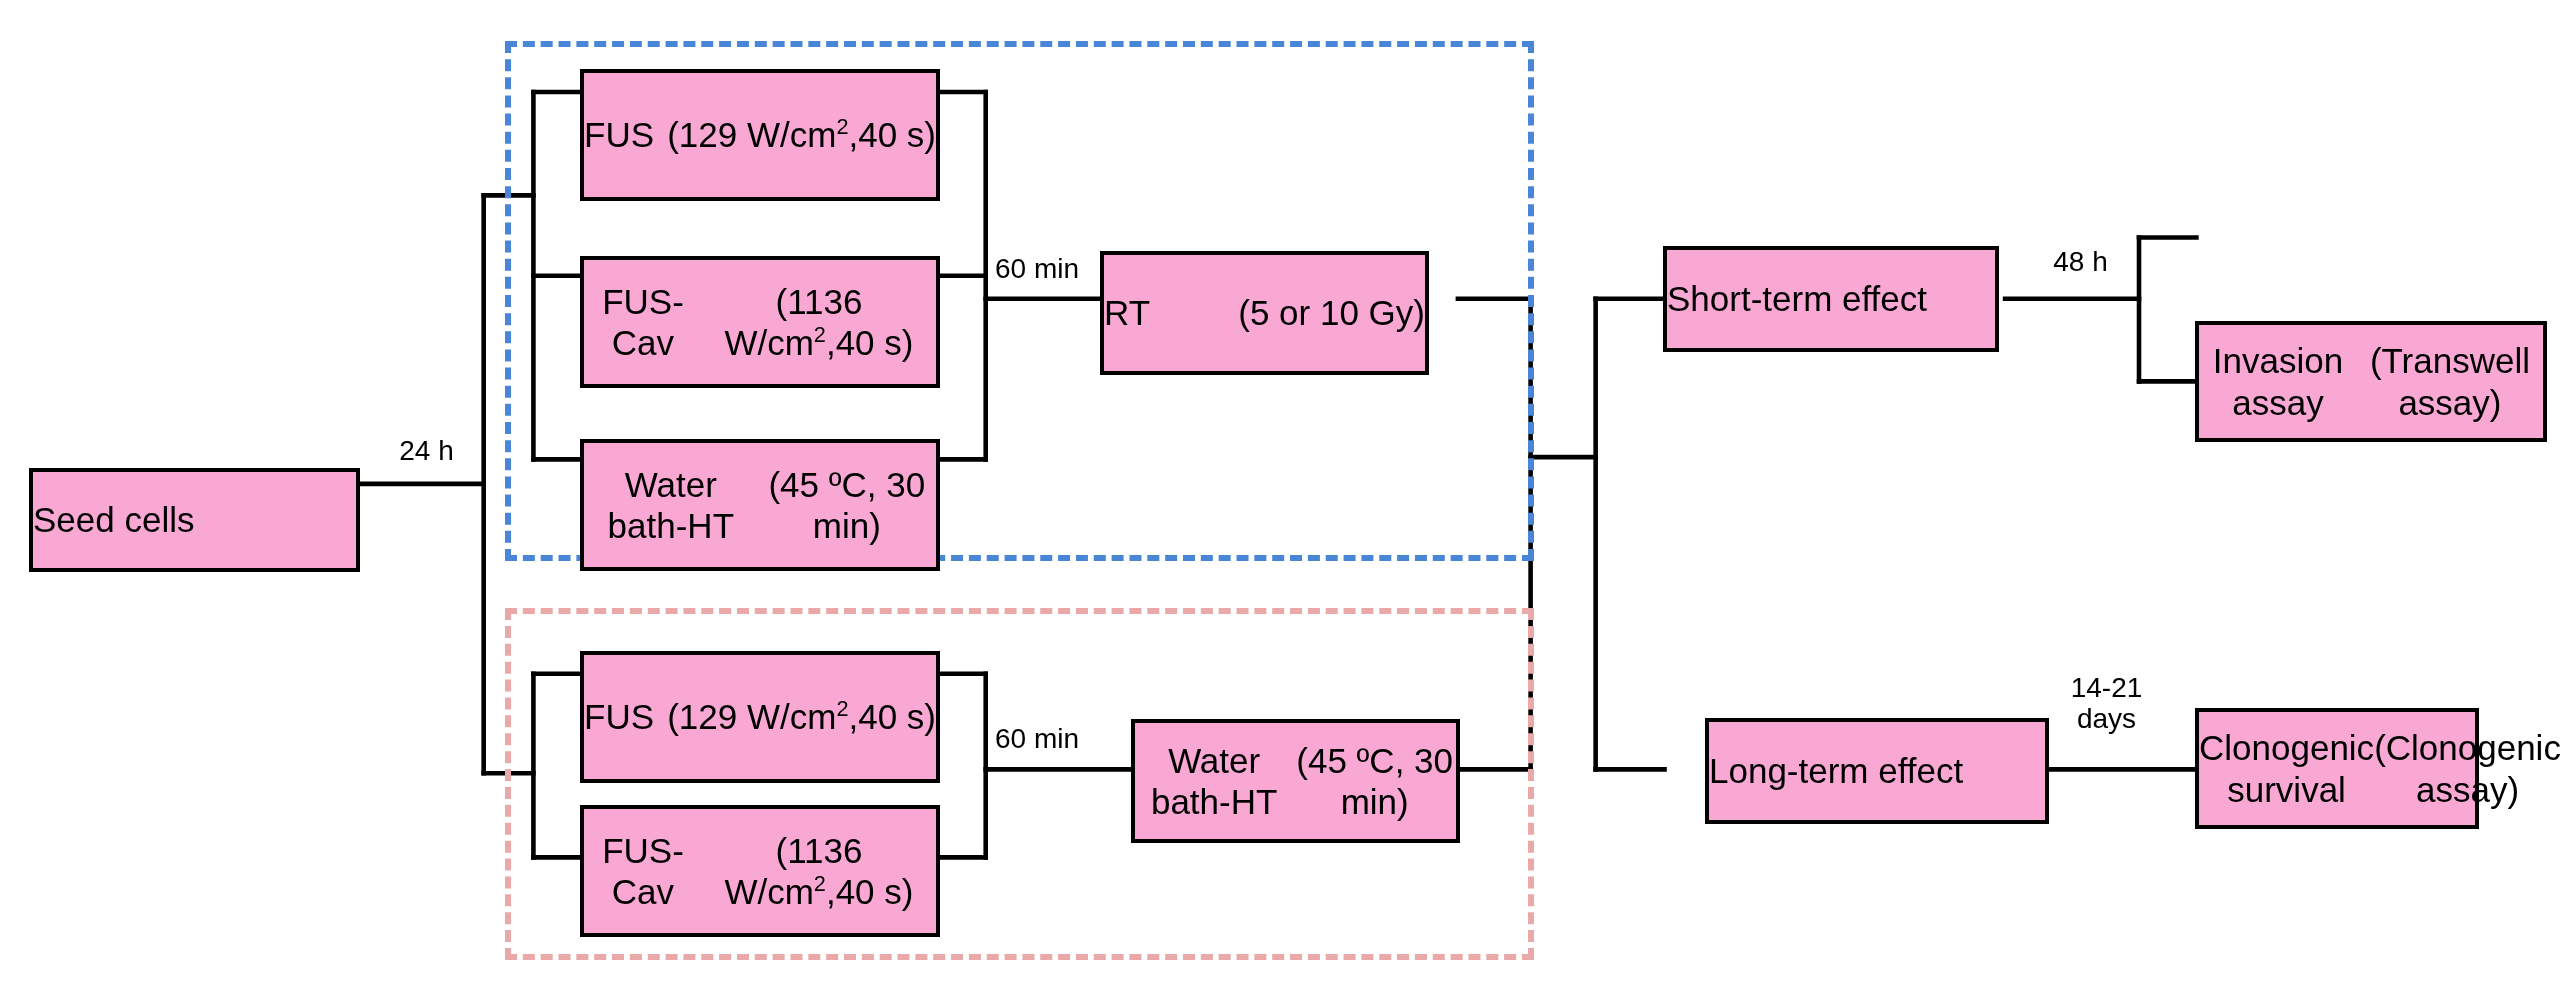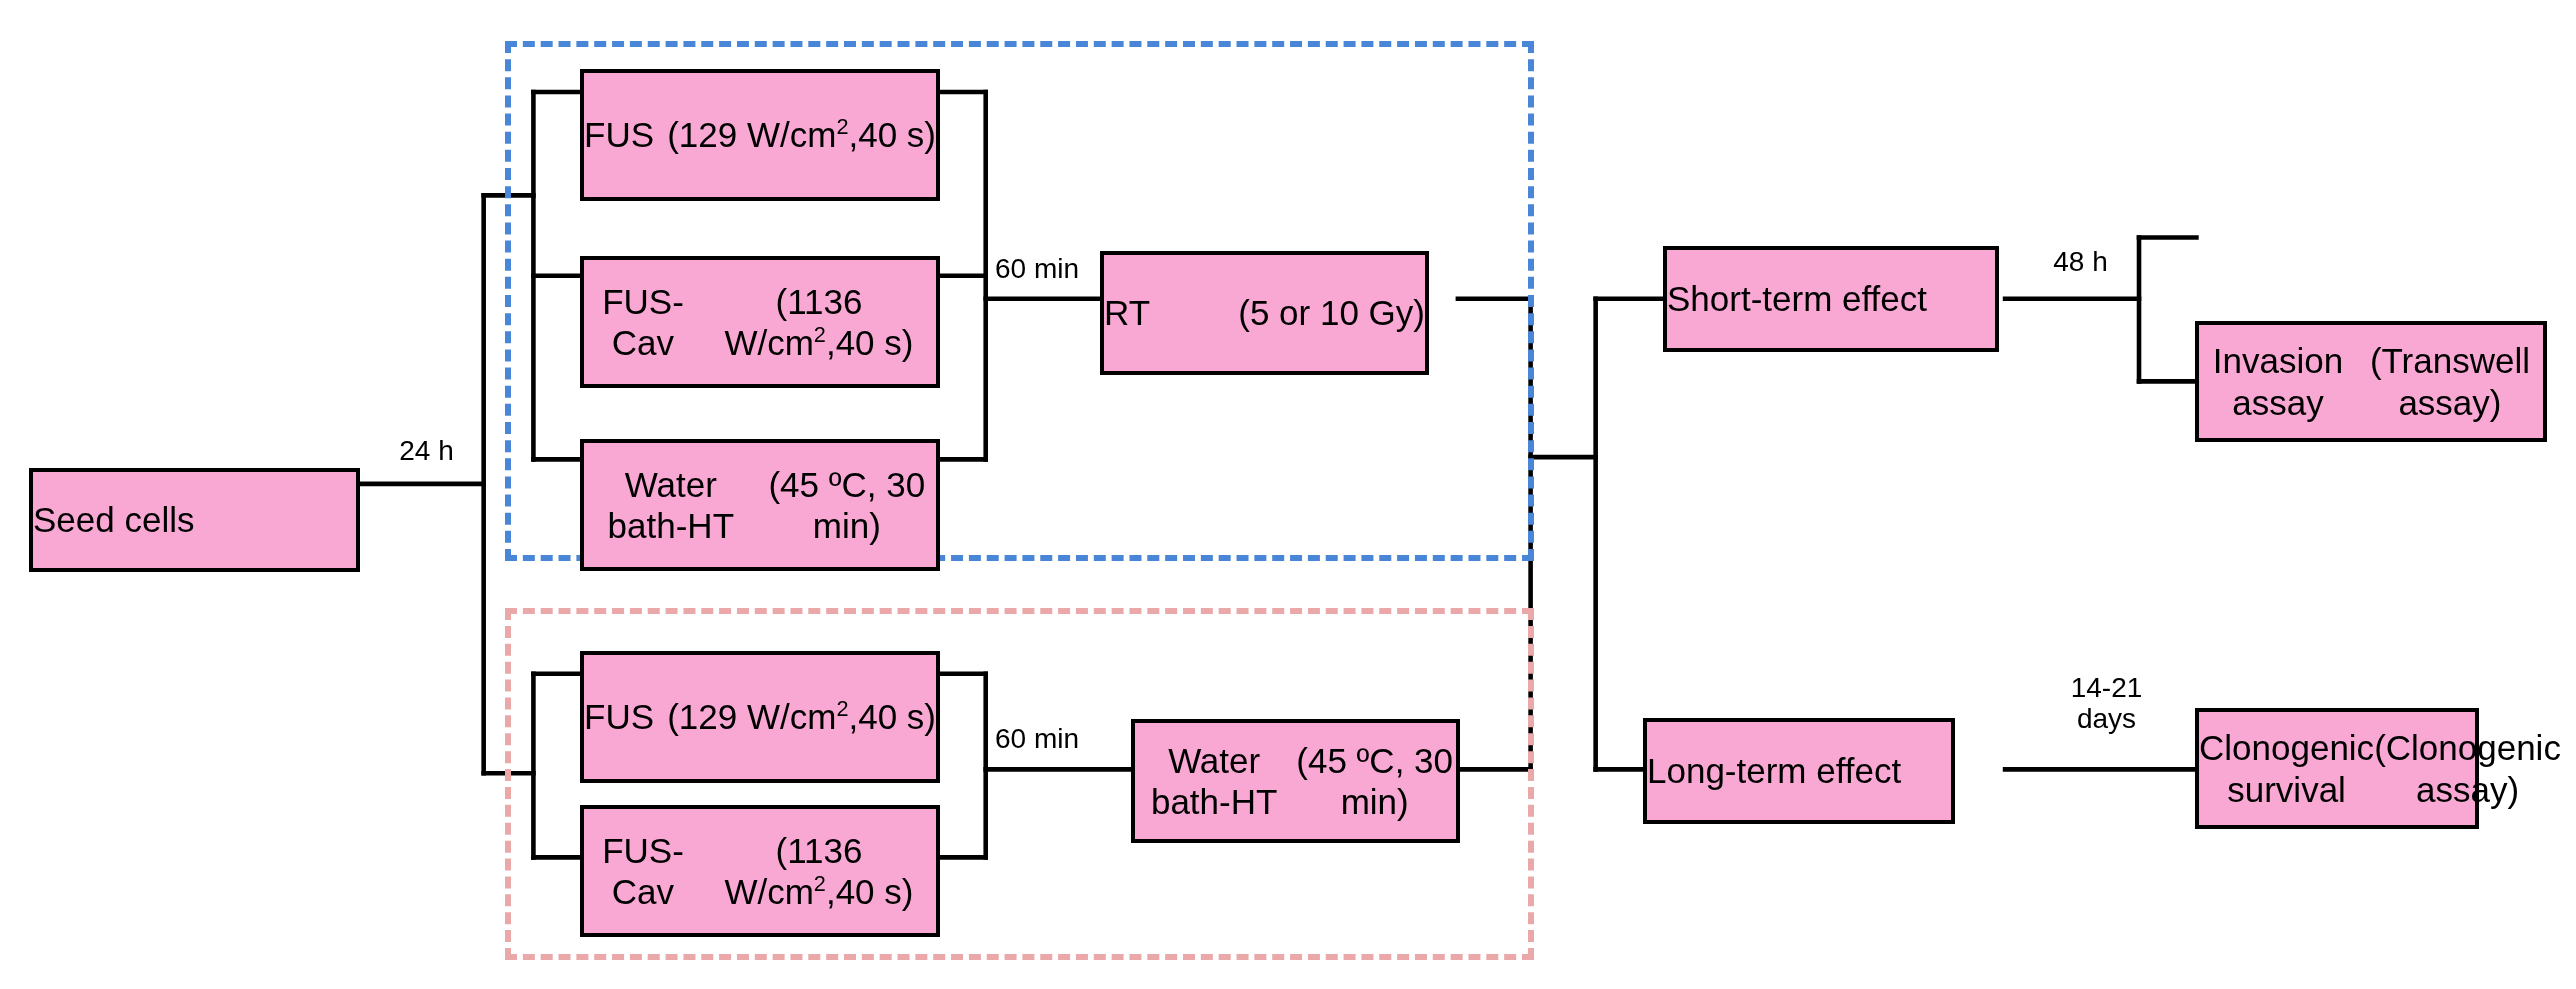--- a/index.html
+++ b/index.html
@@ -160,21 +160,21 @@
 
   <div class="node" style="left:1131px; top:719px; width:329px; height:124px;">
     <span class="l1">Water bath-HT</span>
     <span class="l2">(45 ºC, 30 min)</span>
   </div>
 
   <div class="node" style="left:1663px; top:246px; width:336px; height:106px;">
     <span class="l1">Short-term effect</span>
   </div>
 
-  <div class="node" style="left:1643px; top:718px; width:312px; height:106px;">
+  <div class="node" style="left:1705px; top:718px; width:344px; height:106px;">
     <span class="l1">Long-term effect</span>
   </div>
 
 
   <div class="node" style="left:2195px; top:321px; width:352px; height:121px;">
     <span class="l1">Invasion assay</span>
     <span class="l2">(Transwell assay)</span>
   </div>
 
   <div class="node" style="left:2195px; top:708px; width:284px; height:121px;">

